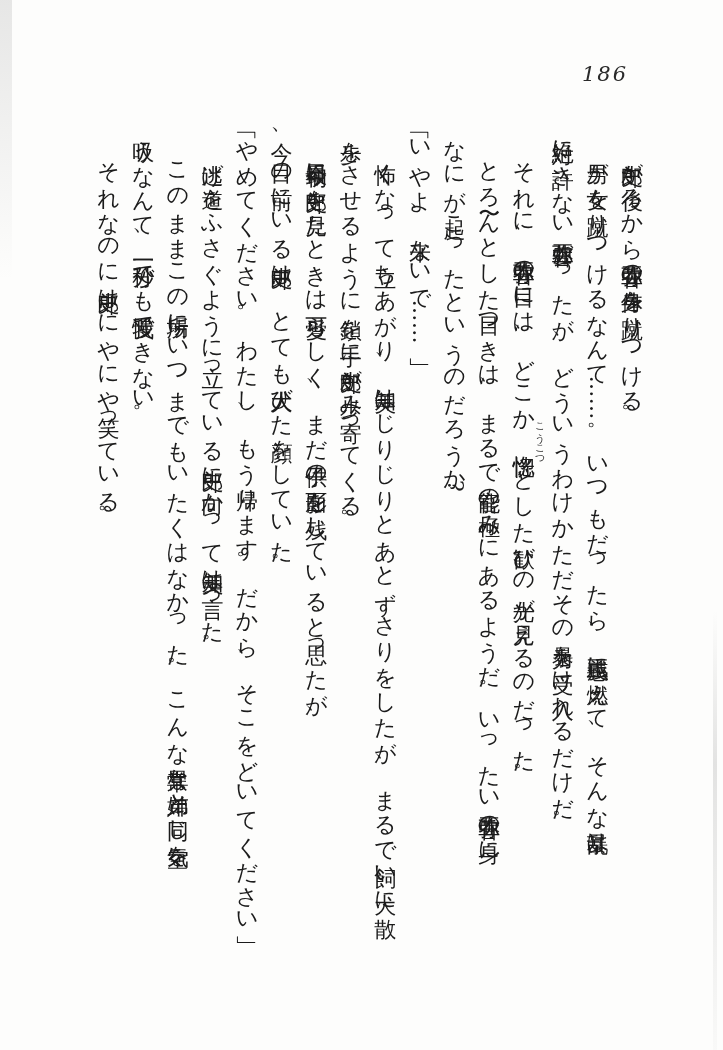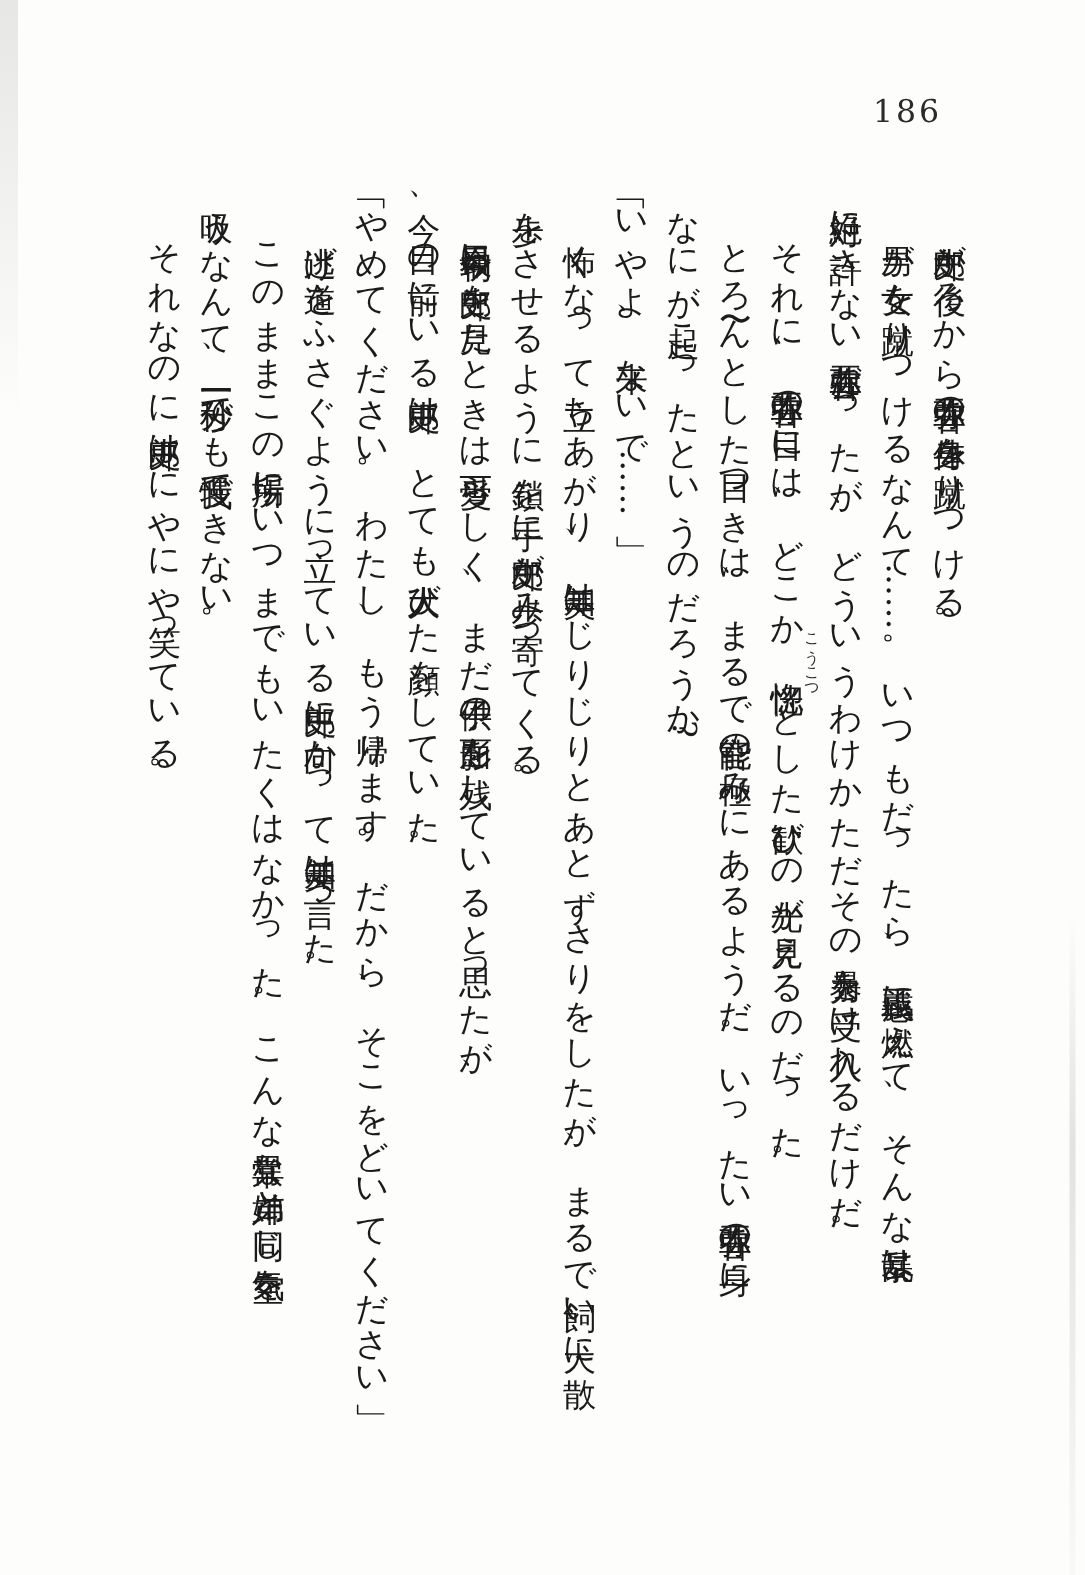--- a/index.html
+++ b/index.html
@@ -10,20 +10,21 @@
     font-family: "DejaVu Serif", "Liberation Serif", serif;
   }
   .page {
     position: relative;
     width: 723px; height: 1050px;
     background: #fdfdfc;
   }
   .page-number {
     position: absolute;
     left: 582px; top: 62px;
+    font-style: italic;
     font-size: 21px;
     letter-spacing: 2px;
     color: #2a2a2a;
   }
   .text-block {
     position: absolute;
     top: 125px; left: 95px;
     width: 554px; height: 862px;
     writing-mode: vertical-rl;
     text-orientation: mixed;

